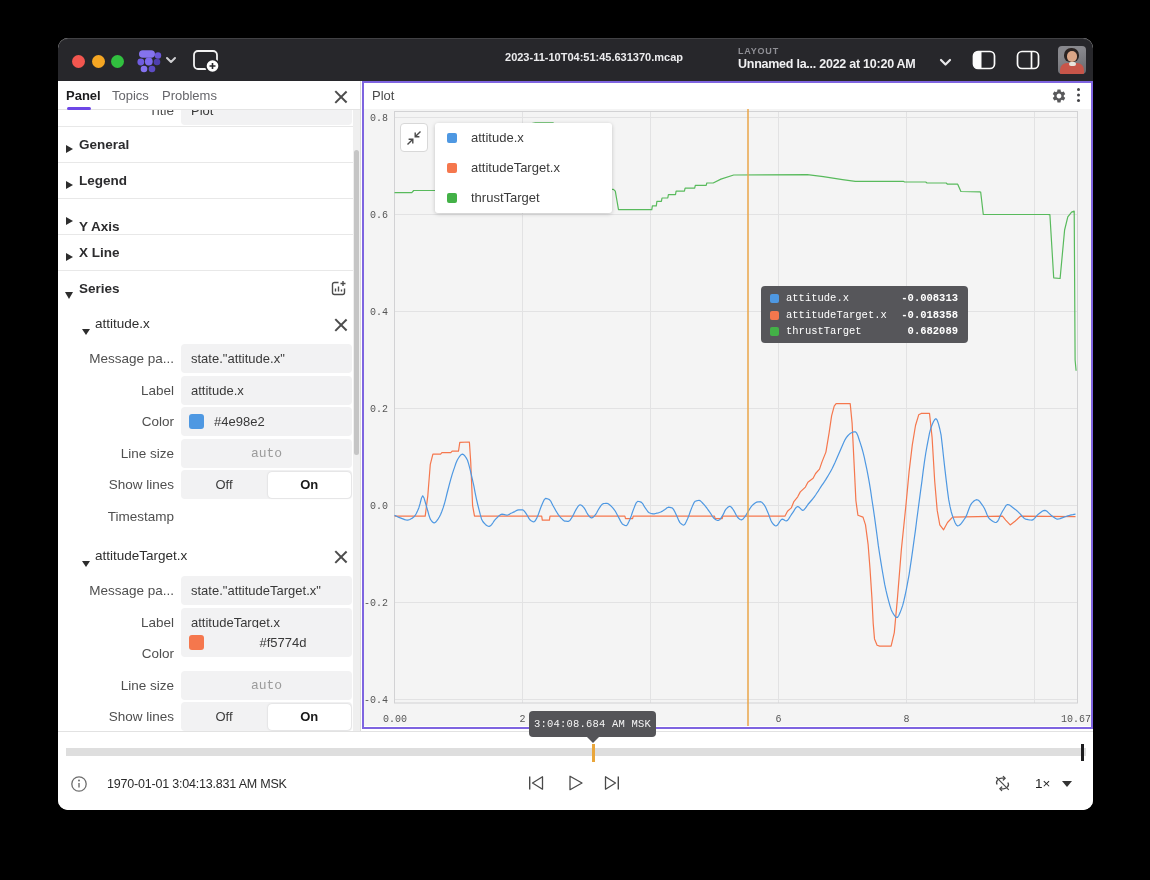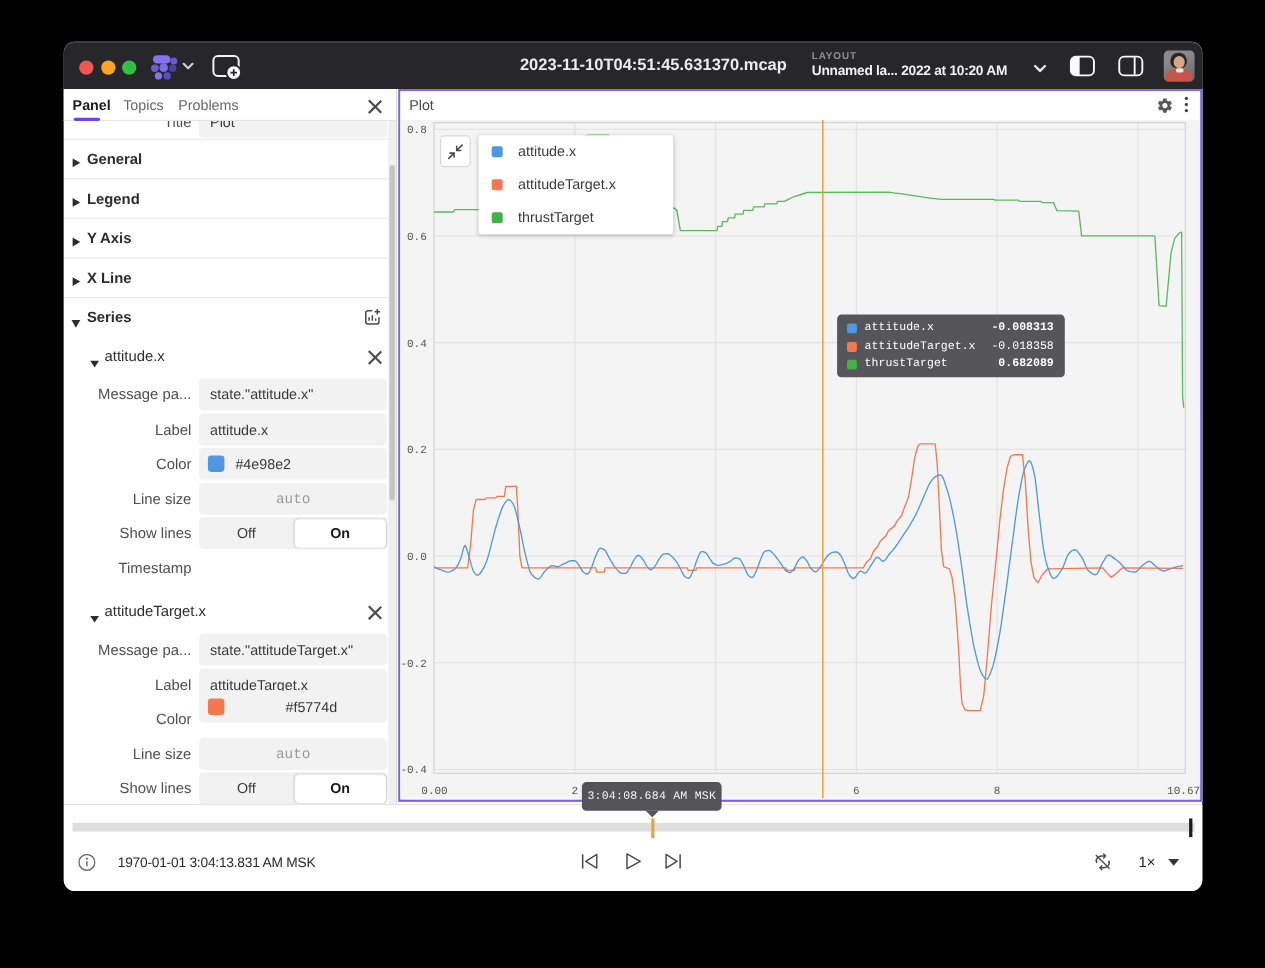--- a/index.html
+++ b/index.html
@@ -53,21 +53,21 @@
     <svg class="abs" style="left:107px; top:18px;" width="12" height="8" viewBox="0 0 12 8">
         <path d="M2 2 L6 6 L10 2" stroke="#cfcfd2" stroke-width="2" fill="none" stroke-linecap="round" stroke-linejoin="round"></path>
       </svg>
 
     <svg class="abs" style="left:134px; top:11px;" width="28" height="24" viewBox="0 0 28 24">
       <rect x="2" y="2" width="23" height="18" rx="4" fill="none" stroke="#f2f2f2" stroke-width="1.8"></rect>
       <circle cx="20.5" cy="17" r="7.4" fill="#27272b"></circle>
       <circle cx="20.5" cy="17" r="5.8" fill="#ffffff"></circle>
       <path d="M20.5 14 v6 M17.5 17 h6" stroke="#27272b" stroke-width="1.6"></path>
     </svg>
-    <div class="abs" style="left:300px; top:13px; width:472px; text-align:center; font-size:15px; font-weight:700; color:#ececee; letter-spacing:0px;">2023-11-10T04:51:45.631370.mcap</div>
+    <div class="abs" style="left:300px; top:13px; width:472px; text-align:center; font-size:11px; font-weight:700; color:#ececee; letter-spacing:0px;">2023-11-10T04:51:45.631370.mcap</div>
     <div class="abs" style="left:680px; top:8px; font-size:9px; font-weight:700; letter-spacing:0.8px; color:#8f8f95;">LAYOUT</div>
     <div class="abs" style="left:680px; top:19px; font-size:12.5px; font-weight:700; letter-spacing:-0.25px; color:#f0f0f2;">Unnamed la... 2022 at 10:20 AM</div>
     <svg class="abs" style="left:881px; top:20px;" width="13" height="9" viewBox="0 0 13 9">
         <path d="M2 2 L6.5 6.5 L11 2" stroke="#e8e8ea" stroke-width="2.2" fill="none" stroke-linecap="round" stroke-linejoin="round"></path>
       </svg>
 
     <svg class="abs" style="left:914px; top:12px;" width="24" height="20" viewBox="0 0 24 20">
       <rect x="1.5" y="1.5" width="21" height="17" rx="4.5" fill="none" stroke="#fbfbfb" stroke-width="1.7"></rect>
       <path d="M6 1.5 H9.5 V18.5 H6 A4.5 4.5 0 0 1 1.5 14 V6 A4.5 4.5 0 0 1 6 1.5 Z" fill="#fbfbfb"></path>
     </svg>
@@ -98,21 +98,21 @@
       <div class="field-box" style="top:-14.5px;">Plot</div>
       <div class="divider" style="top:16px;"></div>
 
       <div class="abs" style="left:8px; top:29px;"><span class="caret-r" style="border-left-width:7px;"></span></div>
       <div class="seclabel abs" style="left:21px; top:27px;">General</div>
       <div class="divider" style="top:52px;"></div>
       <div class="abs" style="left:8px; top:65px;"><span class="caret-r" style="border-left-width:7px;"></span></div>
       <div class="seclabel abs" style="left:21px; top:63px;">Legend</div>
       <div class="divider" style="top:88px;"></div>
       <div class="abs" style="left:8px; top:101px;"><span class="caret-r" style="border-left-width:7px;"></span></div>
-      <div class="seclabel abs" style="left:21px; top:99px;">Y Axis</div>
+      <div class="seclabel abs" style="left:21px; top:109px;">Y Axis</div>
       <div class="divider" style="top:124px;"></div>
       <div class="abs" style="left:8px; top:137px;"><span class="caret-r" style="border-left-width:7px;"></span></div>
       <div class="seclabel abs" style="left:21px; top:135px;">X Line</div>
       <div class="divider" style="top:160px;"></div>
       <div class="abs" style="left:7px; top:175px;"><span class="caret-d" style="border-top-width:7px;"></span></div>
       <div class="seclabel abs" style="left:21px; top:171px;">Series</div>
 
       <svg class="abs" style="left:272px; top:170px;" width="17" height="17" viewBox="0 0 17 17">
         <path d="M8.5 2.5 H4.5 a2 2 0 0 0 -2 2 v8 a2 2 0 0 0 2 2 h8 a2 2 0 0 0 2 -2 V8.5" fill="none" stroke="#4c4c4c" stroke-width="1.4"></path>
         <path d="M5.5 11.5 v-3 M8.5 11.5 v-5 M11.5 11.5 v-2" stroke="#4c4c4c" stroke-width="1.4"></path>
@@ -228,21 +228,21 @@
         <div class="abs" style="left:12px; top:70px; width:10px; height:10px; border-radius:2px; background:#43b147;"></div>
         <div class="abs" style="left:36px; top:67px; font-size:13px; color:#3b3b3b;">thrustTarget</div>
       </div>
       
       <div class="abs mono" style="left:397px; top:177px; width:207px; height:57px; background:#56565a; border-radius:4px; color:#fff; font-size:10.5px;">
         <div class="abs" style="left:9px; top:8px; width:9px; height:9px; border-radius:2px; background:#4e98e2;"></div>
         <div class="abs" style="left:25px; top:6px;">attitude.x</div>
         <div class="abs" style="right:10px; top:6px; font-weight:700;text-align:right;">-0.008313</div>
         <div class="abs" style="left:9px; top:24.5px; width:9px; height:9px; border-radius:2px; background:#f5774d;"></div>
         <div class="abs" style="left:25px; top:22.5px;">attitudeTarget.x</div>
-        <div class="abs" style="right:10px; top:22.5px; font-weight:400;">-0.018358</div>
+        <div class="abs" style="right:10px; top:22.5px; font-weight:700;">-0.018358</div>
         <div class="abs" style="left:9px; top:41px; width:9px; height:9px; border-radius:2px; background:#43b147;"></div>
         <div class="abs" style="left:25px; top:39px;">thrustTarget</div>
         <div class="abs" style="right:10px; top:39px; font-weight:700;">0.682089</div>
       </div>
     </div>
   </div>
 
   <div id="playbar">
 
     <div class="abs" style="left:8px; top:16px; width:1020px; height:8px; background:#dedede;"></div>

